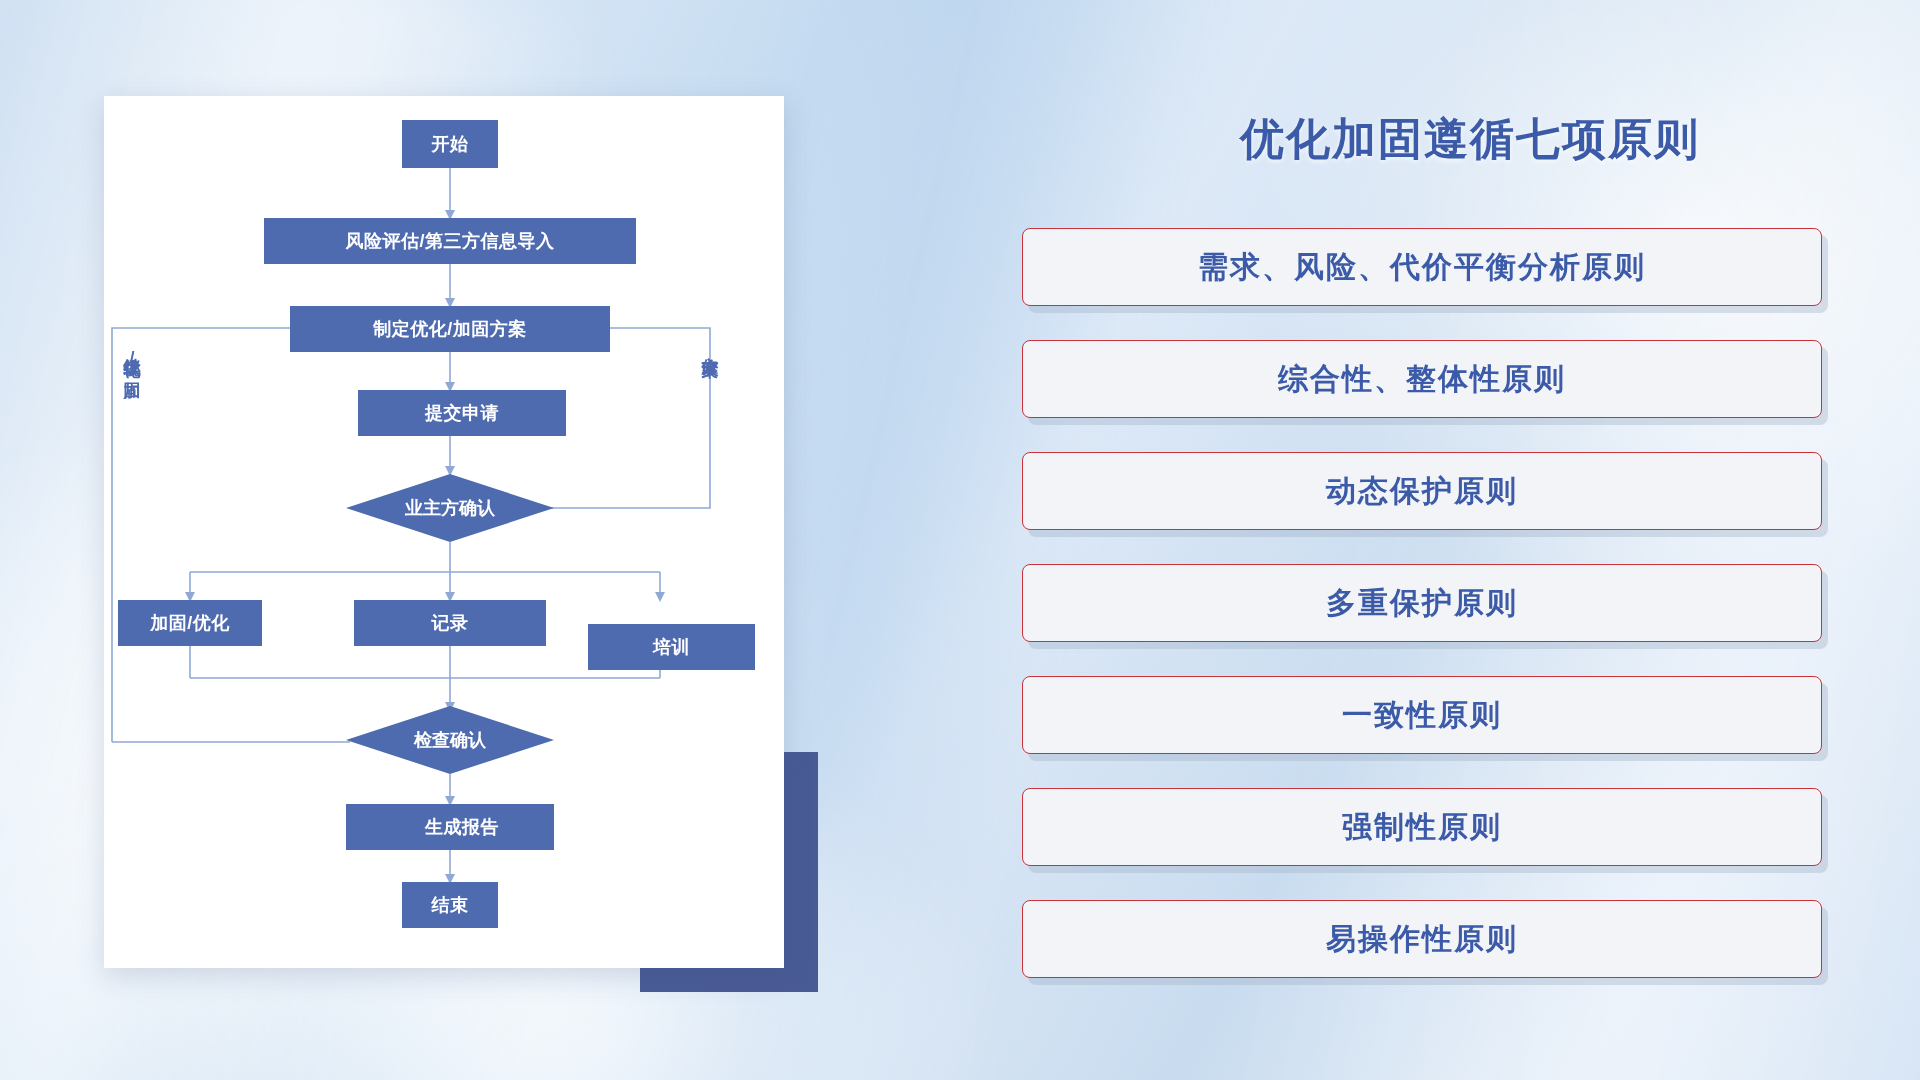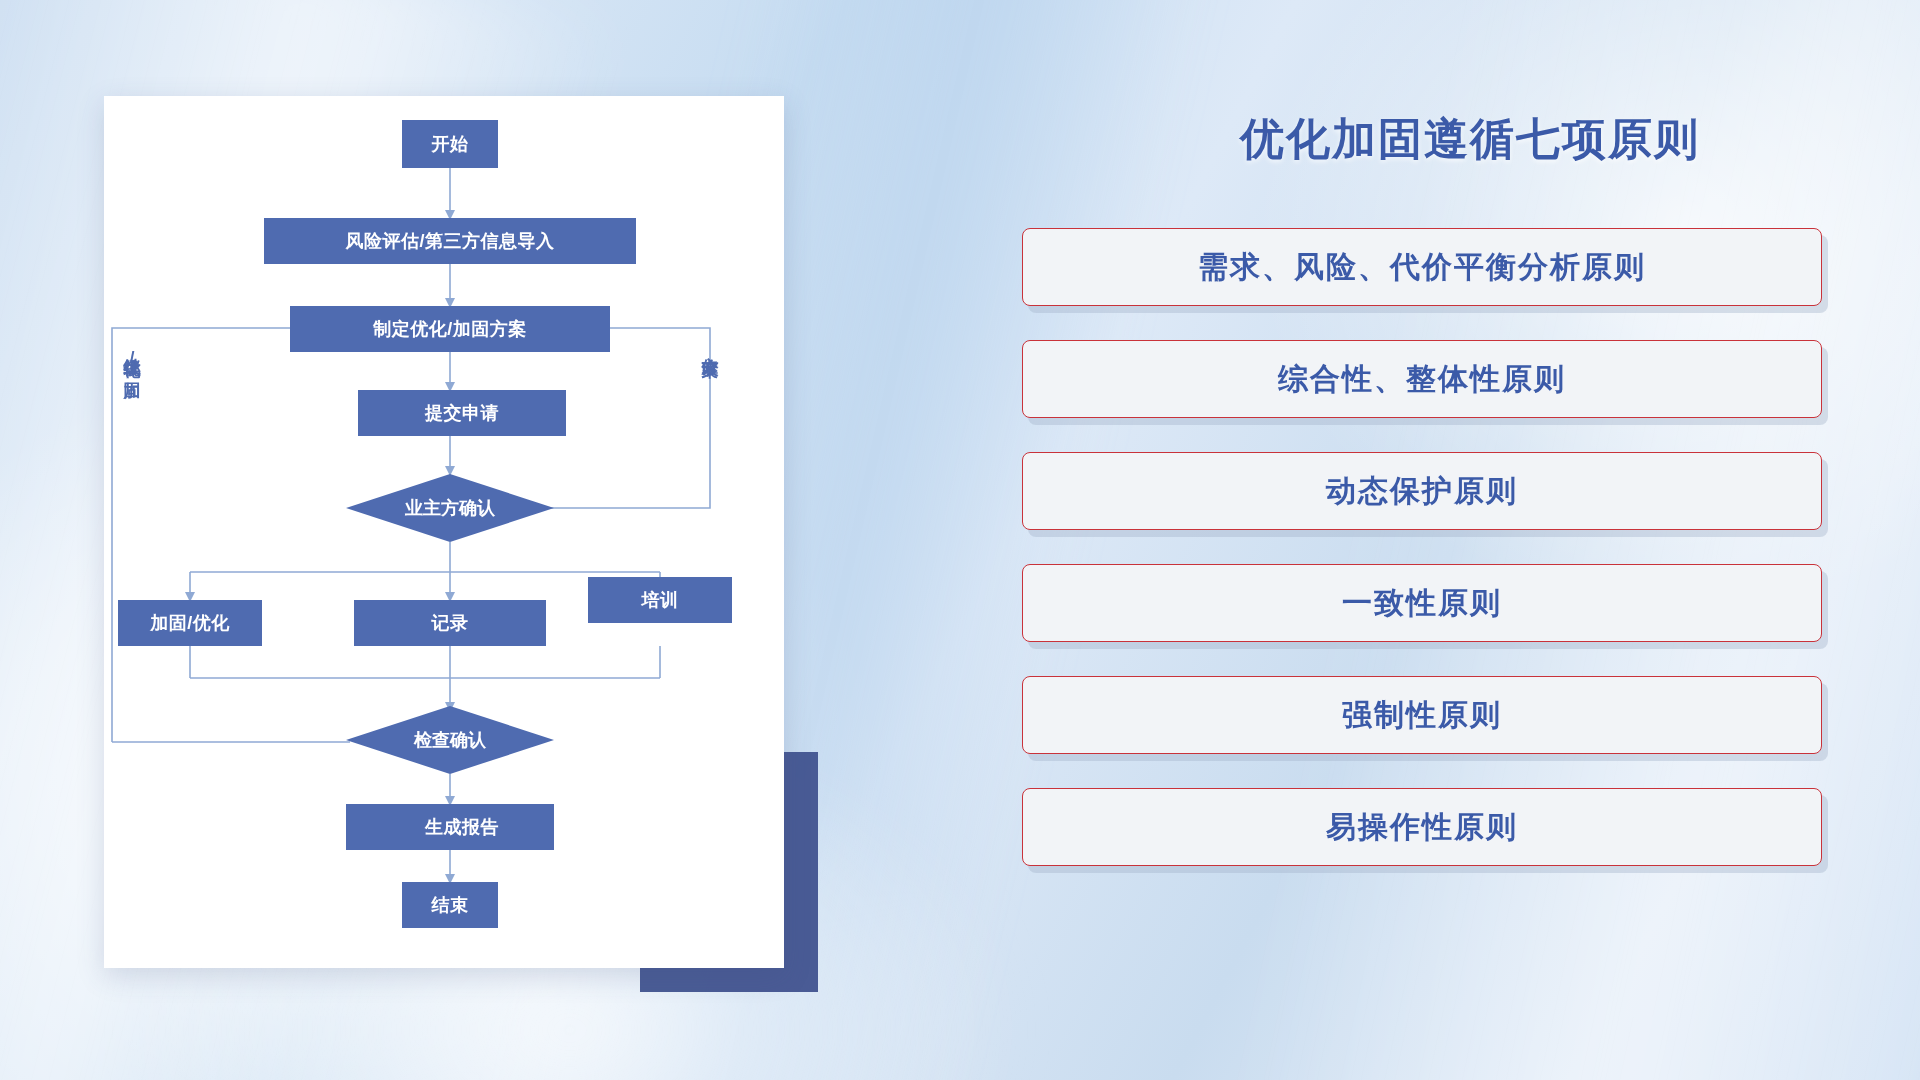--- a/index.html
+++ b/index.html
@@ -238,21 +238,21 @@
     </div>
 
     <div class="node" style="left:14px; top:504px; width:144px; height:46px;">
       <span>加固/优化</span>
     </div>
 
     <div class="node" style="left:250px; top:504px; width:192px; height:46px;">
       <span>记录</span>
     </div>
 
-    <div class="node" style="left:484px; top:481px; width:144px; height:46px;">
+    <div class="node" style="left:484px; top:528px; width:167px; height:46px;">
       <span>培训</span>
     </div>
 
     <div class="diamond-wrap" style="left:242px; top:610px; width:208px; height:68px;">
       <span class="dlabel">检查确认</span>
     </div>
 
     <div class="node" style="left:242px; top:708px; width:208px; height:46px;padding-left:24px;">
       <span>生成报告</span>
     </div>
@@ -272,20 +272,23 @@
     <div class="principle">
       <span class="ptext">需求、风险、代价平衡分析原则</span>
     </div>
     <div class="principle">
       <span class="ptext">综合性、整体性原则</span>
     </div>
     <div class="principle">
       <span class="ptext">动态保护原则</span>
     </div>
     <div class="principle">
+      <span class="ptext">多重保护原则</span>
+    </div>
+    <div class="principle">
       <span class="ptext">一致性原则</span>
     </div>
     <div class="principle">
       <span class="ptext">强制性原则</span>
     </div>
     <div class="principle">
       <span class="ptext">易操作性原则</span>
     </div>
   </div>
 

